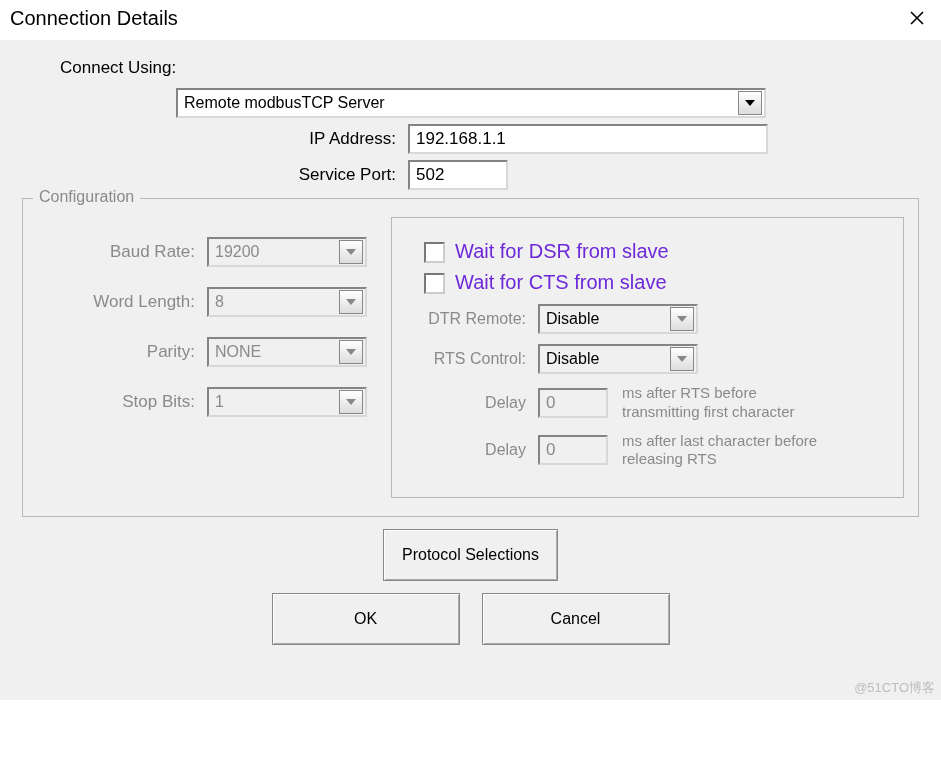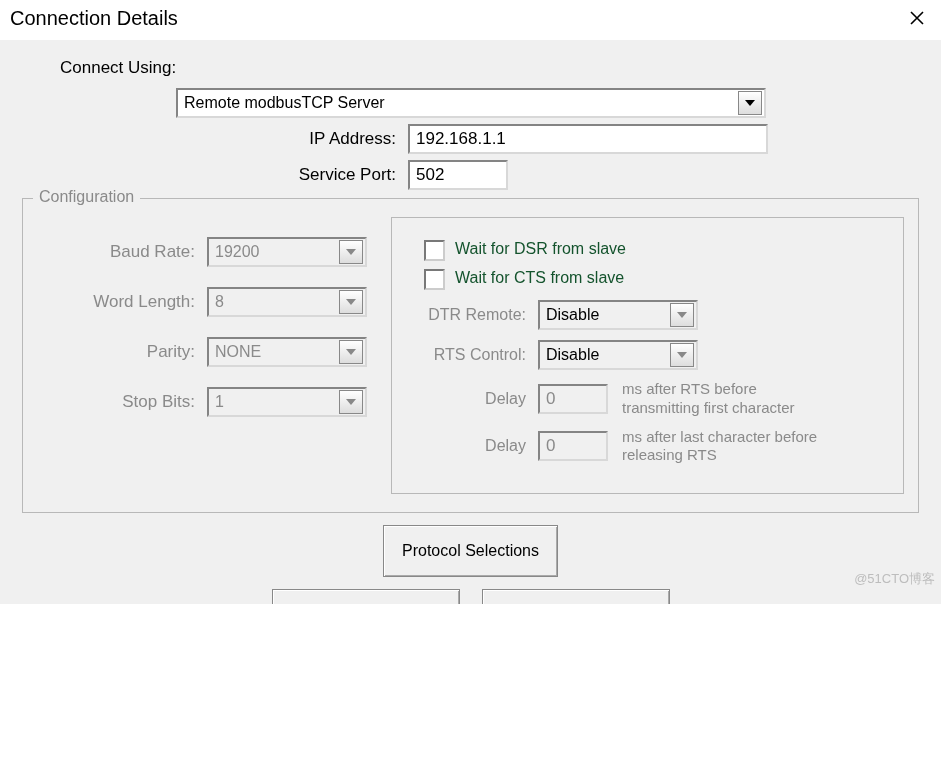--- a/index.html
+++ b/index.html
@@ -1,16 +1,16 @@
 <!DOCTYPE html>
 <html><head>
 <meta charset="utf-8">
 <style>
   html,body{margin:0;padding:0;font-family:Tahoma,Arial,sans-serif;font-size:15px;color:#000;background:#fff}
-  .dialog{width:941px;height:604px;box-sizing:border-box;background:#f0f0f0;position:relative}
+  .dialog{width:941px;height:700px;box-sizing:border-box;background:#f0f0f0;position:relative}
   .titlebar{display:flex;align-items:center;justify-content:space-between;padding:4px 10px 8px 10px;background:#fff}
   .titlebar .title{font-size:20px}
   .close{width:28px;height:28px;display:flex;align-items:center;justify-content:center;font-size:22px;cursor:default}
   .body{padding:18px 6px 6px 6px}
   .row{display:flex;align-items:center;margin:6px 0}
   .lbl{text-align:right;padding-right:12px;font-size:17px}
   .connect-lbl{margin-left:54px;font-size:17px;margin-bottom:10px}
   .combo{display:flex;align-items:center;background:#fff;border:2px inset #d8d8d8;height:30px;box-sizing:border-box}
   .combo.disabled{background:#f0f0f0}
   .combo .val{flex:1;padding:0 6px;font-size:16px;white-space:nowrap;overflow:hidden}
@@ -21,31 +21,31 @@
   .groupbox{border:1px solid #b8b8b8;margin:8px 16px 12px 16px;padding:18px 14px 18px 14px;position:relative}
   .groupbox>.legend{position:absolute;top:-11px;left:10px;background:#f0f0f0;padding:0 6px;color:#8a8a8a;font-size:16px}
   .cfg-cols{display:flex;gap:24px}
   .cfg-left{width:330px}
   .cfg-left .row{justify-content:flex-end;margin:20px 0}
   .cfg-left .lbl{width:140px;color:#8a8a8a}
   .cfg-left .combo{width:160px}
   .cfg-left .combo .val{color:#8a8a8a}
   .hw{flex:1}
   .hw .groupbox{margin:0}
-  .chk{display:flex;align-items:flex-start;margin:4px 0 8px 18px;color:#14532d;font-size:16px}
+  .chk{display:flex;align-items:flex-end;margin:4px 0 8px 18px;color:#6d28d9;font-size:20px}
   .chk .box{width:17px;height:17px;border:2px inset #ccc;background:#fff;margin-right:10px}
   .hw .row{margin:10px 0}
   .hw .lbl{width:120px;color:#8a8a8a;text-align:right;font-size:16px}
   .hw .combo{width:160px}
   .hw .combo .val{color:#000}
   .hw .delay .input{width:70px}
   .hw .note{color:#8a8a8a;font-size:15px;margin-left:14px;line-height:1.25;max-width:210px}
   .btns{display:flex;justify-content:center;gap:22px;margin-top:4px}
   .button{min-width:130px;height:34px;border:1px solid #888;background:#f0f0f0;box-shadow:inset 1px 1px 0 #fff,inset -1px -1px 0 #aaa;display:flex;align-items:center;justify-content:center;font-size:16px;padding:8px 18px}
-  .watermark{position:absolute;right:6px;bottom:16px;color:#bdbdbd;font-size:13px}
+  .watermark{position:absolute;right:6px;bottom:3px;color:#bdbdbd;font-size:13px}
 </style>
 </head>
 <body>
 <div class="dialog">
 
   <div class="titlebar">
     <div class="title">Connection Details</div>
     <div class="close">
       <svg viewBox="0 0 16 16" width="16" height="16">
           <path d="M2 2 L14 14 M14 2 L2 14" stroke="#000" stroke-width="1.6" fill="none"></path>

